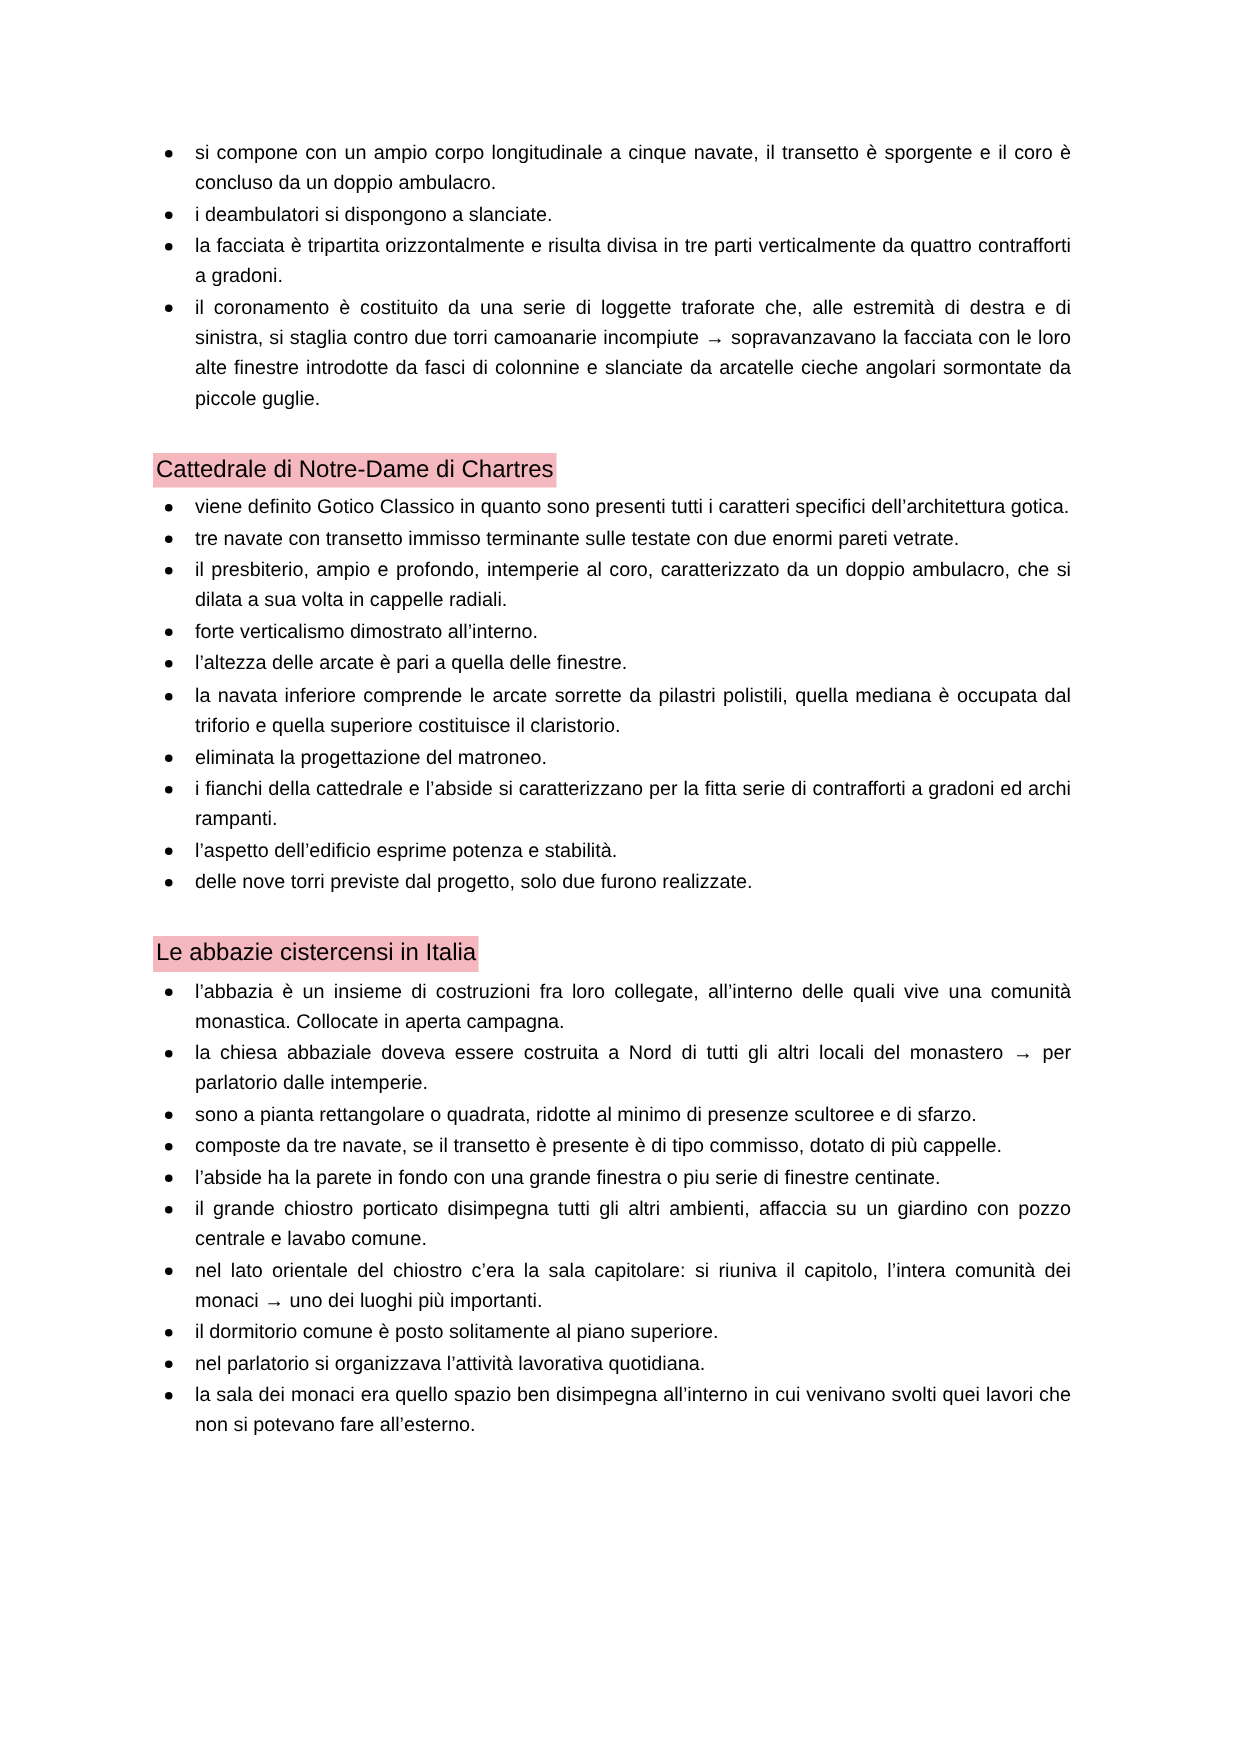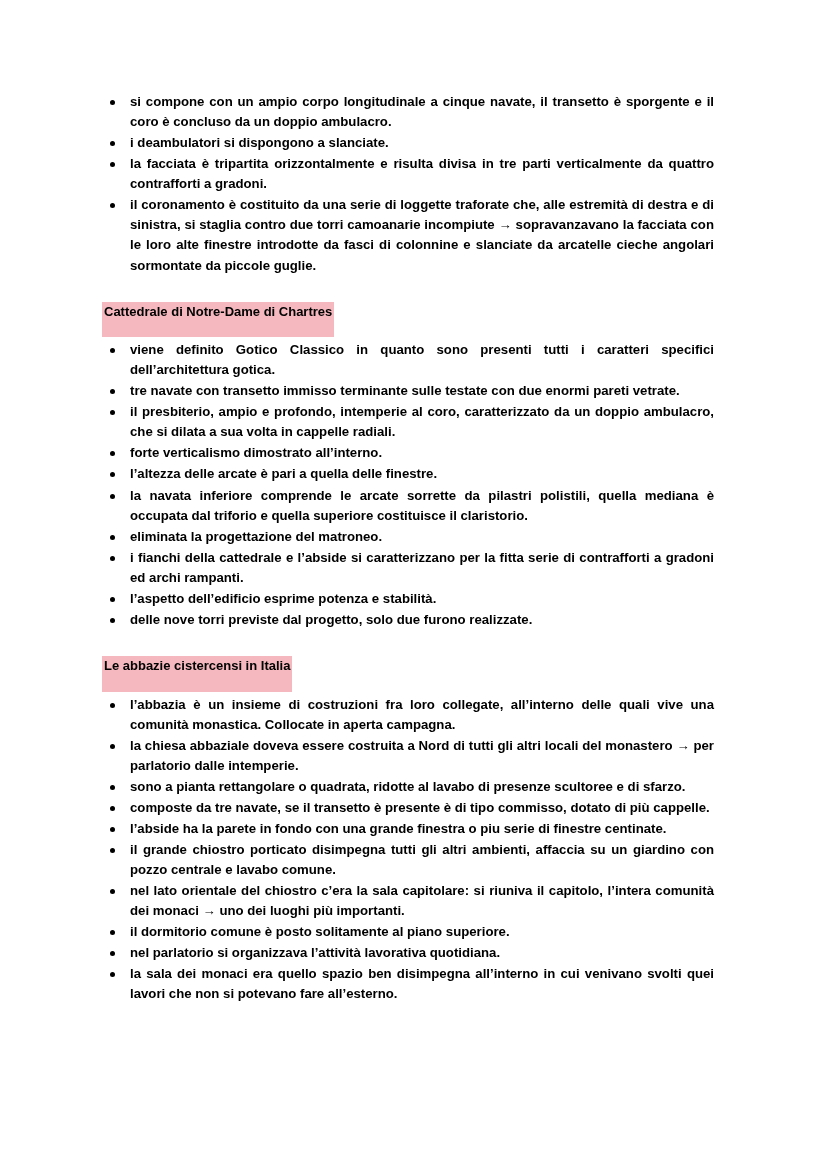--- a/index.html
+++ b/index.html
@@ -28,38 +28,37 @@
     list-style: none;
     margin: 0;
     padding: 0;
   }
   ul.bullets > li {
     position: relative;
     padding-left: 30px;
     margin: 0 16px 1px 0;
     text-align: justify;
     text-justify: inter-word;
-    font-weight: bold;
   }
   ul.bullets > li::before {
     content: "";
     position: absolute;
     left: 10px;
     top: 8px;
     width: 5px;
     height: 5px;
     border-radius: 50%;
     background: #000;
   }
   .section-heading {
     display: inline-block;
-    font-weight: bold;
-    font-size: 13px;
+    font-weight: normal;
+    font-size: 16px;
     background: #f4b8be;
-    padding: 1px 2px 17px 2px;
+    padding: 1px 2px 1px 2px;
     margin: 0;
     line-height: 1.35;
   }
   .heading-wrap {
     margin-top: 26px;
     margin-bottom: 3px;
     padding-left: 2px;
   }
   .first-list {
     margin-top: 0;
@@ -101,21 +100,21 @@
       </ul>
     </div>
 
     <div class="group">
       <div class="heading-wrap">
         <span class="section-heading">Le abbazie cistercensi in Italia</span>
       </div>
       <ul class="bullets">
         <li>l’abbazia è un insieme di costruzioni fra loro collegate, all’interno delle quali vive una comunità monastica. Collocate in aperta campagna.</li>
         <li>la chiesa abbaziale doveva essere costruita a Nord di tutti gli altri locali del monastero → per parlatorio dalle intemperie.</li>
-        <li>sono a pianta rettangolare o quadrata, ridotte al lavabo di presenze scultoree e di sfarzo.</li>
+        <li>sono a pianta rettangolare o quadrata, ridotte al minimo di presenze scultoree e di sfarzo.</li>
         <li>composte da tre navate, se il transetto è presente è di tipo commisso, dotato di più cappelle.</li>
         <li>l’abside ha la parete in fondo con una grande finestra o piu serie di finestre centinate.</li>
         <li>il grande chiostro porticato disimpegna tutti gli altri ambienti, affaccia su un giardino con pozzo centrale e lavabo comune.</li>
         <li>nel lato orientale del chiostro c’era la sala capitolare: si riuniva il capitolo, l’intera comunità dei monaci → uno dei luoghi più importanti.</li>
         <li>il dormitorio comune è posto solitamente al piano superiore.</li>
         <li>nel parlatorio si organizzava l’attività lavorativa quotidiana.</li>
         <li>la sala dei monaci era quello spazio ben disimpegna all’interno in cui venivano svolti quei lavori che non si potevano fare all’esterno.</li>
       </ul>
     </div>
 

